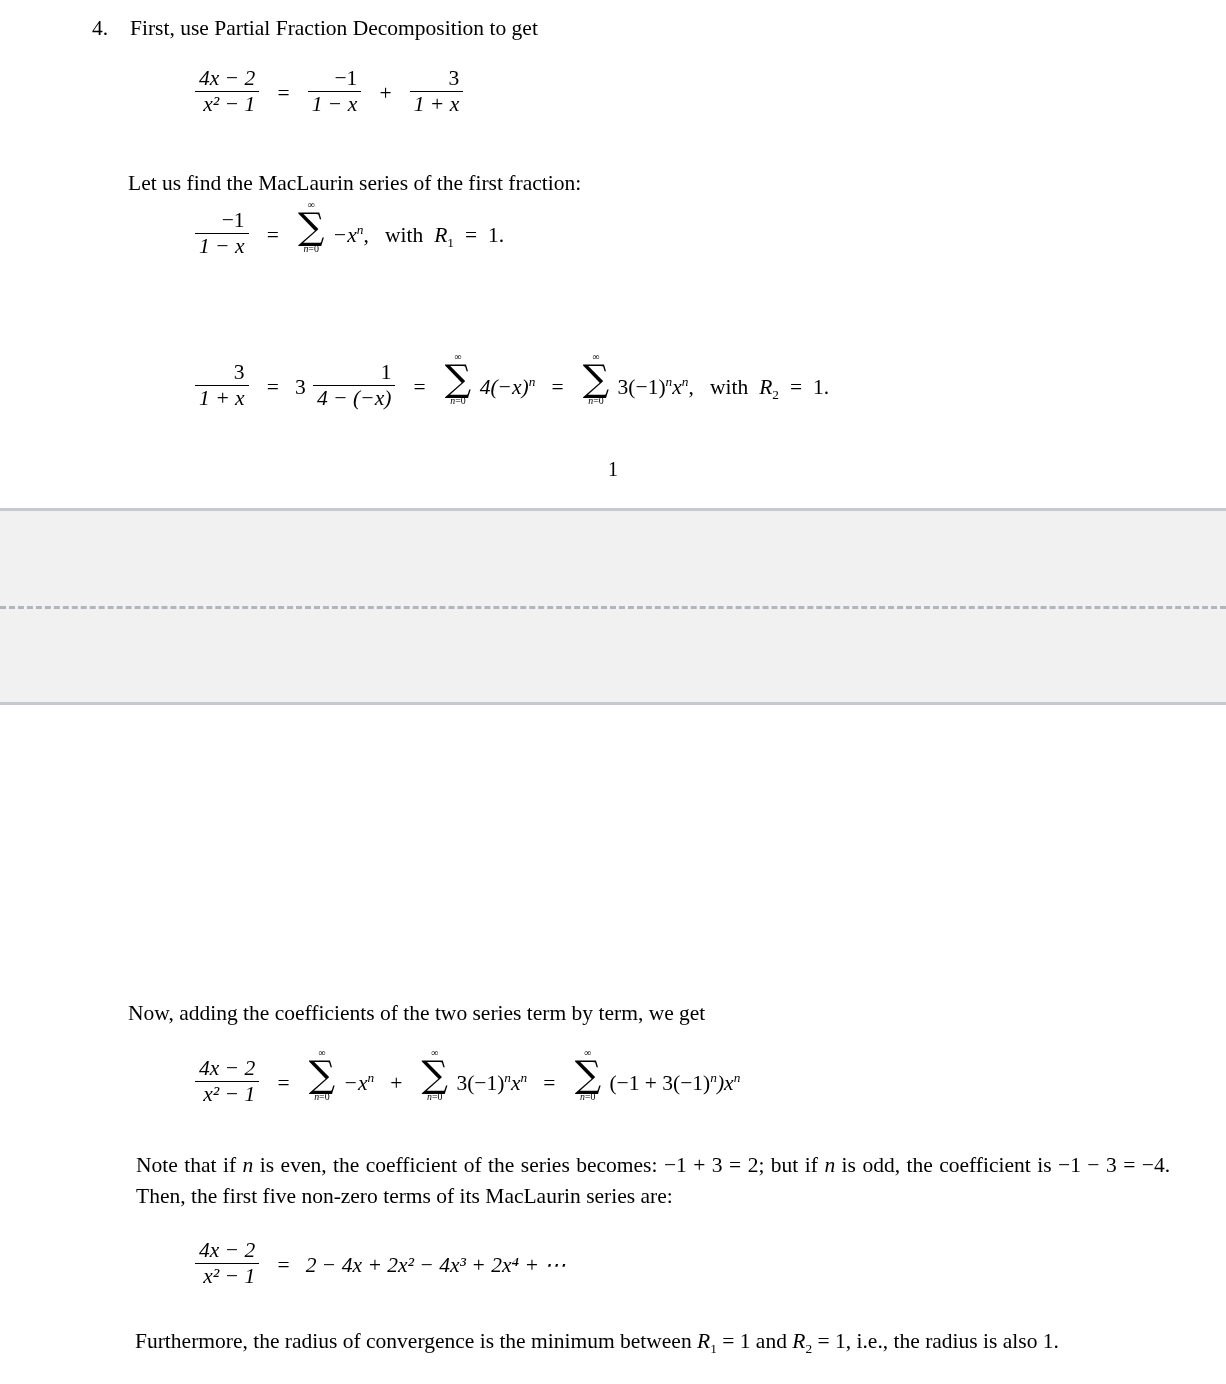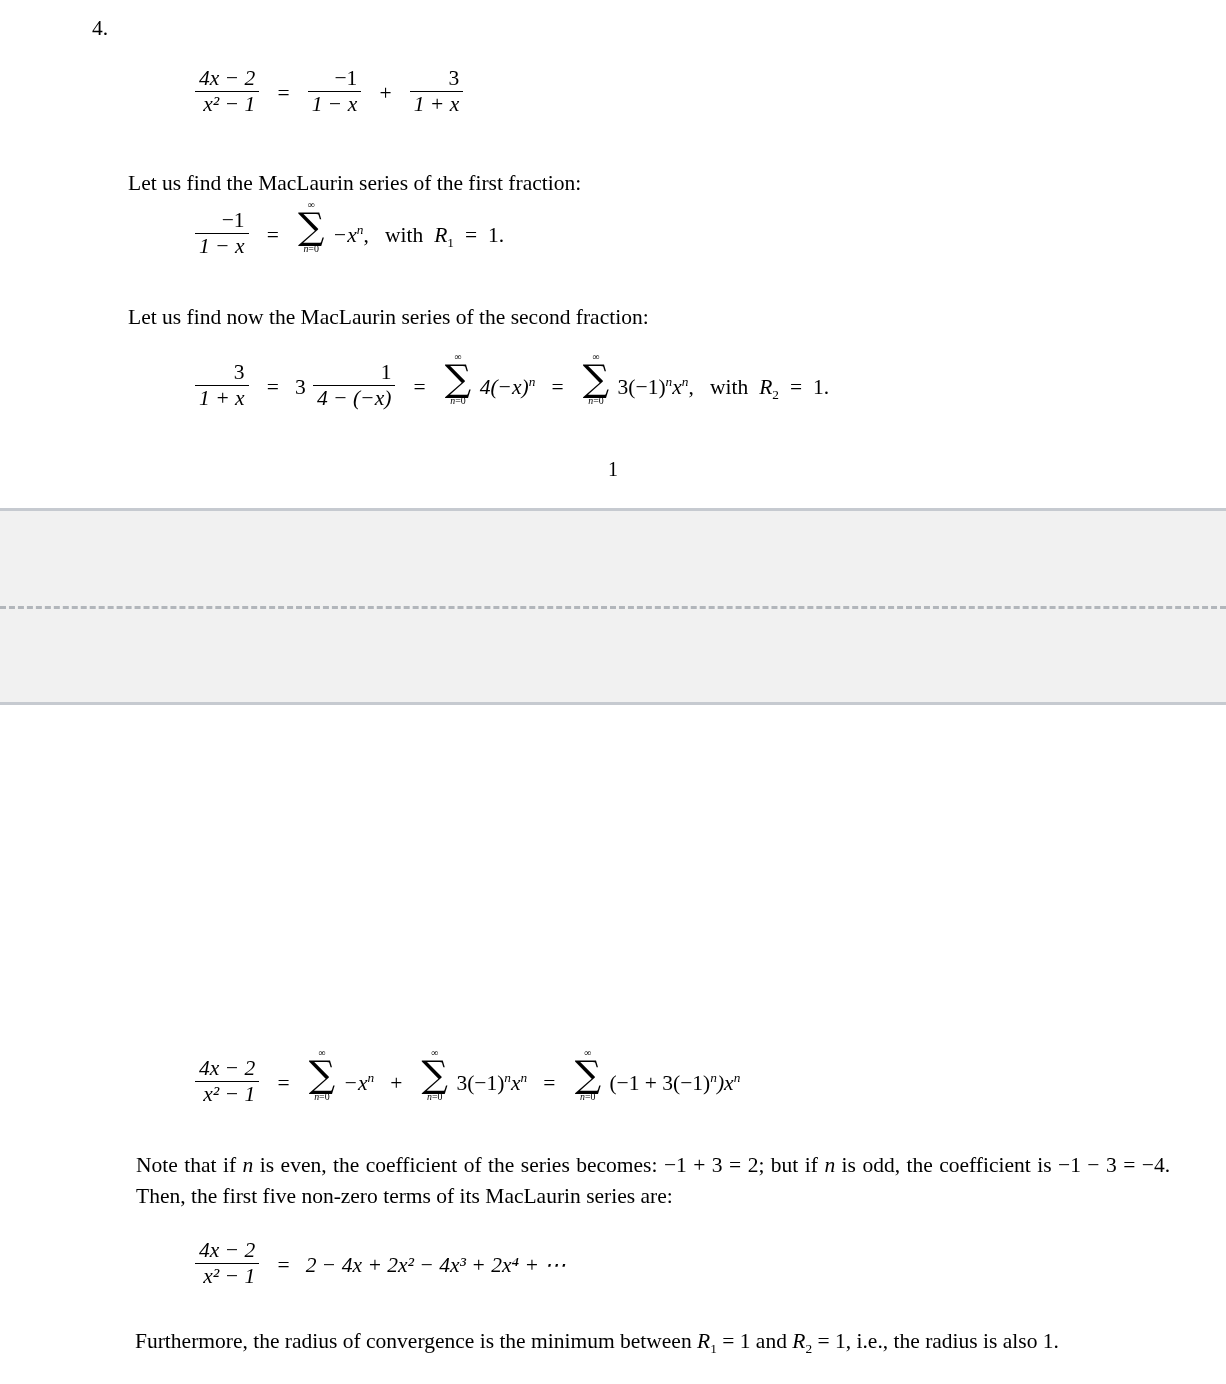--- a/index.html
+++ b/index.html
@@ -155,20 +155,21 @@
     border-top: 3px dashed #b2b6bb;
   }
 </style>
 </head>
 <body>
 
 <div class="page">
 
   <div class="list-item">
     <span class="list-marker">4.</span>
+    <span class="list-body">First, use Partial Fraction Decomposition to get</span>
   </div>
 
   <div class="display-eq math" style="left:193px; top:66px;">
     <span class="frac">
       <span class="num mi">4x − 2</span>
       <span class="den mi">x² − 1</span>
     </span>
     <span class="sp2"></span><span class="mo">=</span><span class="sp2"></span>
     <span class="frac">
       <span class="num mn">−1</span>
@@ -194,21 +195,20 @@
       <span class="op">∑</span>
       <span class="lim-bot"><span>n</span><span class="eqn">=</span><span class="eqn">0</span></span>
     </span>
     <span class="mi">−x</span><sup class="exp">n</sup><span class="mo">,</span>
     <span class="sp2"></span><span class="mn">with</span><span class="sp"></span>
     <span class="mi">R</span><sub class="idx">1</sub>
     <span class="sp"></span><span class="mo">=</span><span class="sp"></span>
     <span class="mn">1.</span>
   </div>
 
-  <div class="para" style="left:128px; top:302px; width:1034px;">Let us find now the MacLaurin series of the second fraction:</div>
 
   <div class="display-eq math" style="left:193px; top:352px;">
     <span class="frac">
       <span class="num mn">3</span>
       <span class="den mi">1 + x</span>
     </span>
     <span class="sp2"></span><span class="mo">=</span><span class="sp2"></span>
     <span class="mn">3</span>
     <span class="frac">
       <span class="num mn">1</span>
@@ -233,20 +233,21 @@
     <span class="sp"></span><span class="mo">=</span><span class="sp"></span>
     <span class="mn">1.</span>
   </div>
 
   <div class="pageno">1</div>
 
   <div class="band">
     <div class="band-dash"></div>
   </div>
 
+  <div class="para" style="left:128px; top:998px; width:1034px;">Now, adding the coefficients of the two series term by term, we get</div>
 
   <div class="display-eq math" style="left:193px; top:1048px;">
     <span class="frac">
       <span class="num mi">4x − 2</span>
       <span class="den mi">x² − 1</span>
     </span>
     <span class="sp2"></span><span class="mo">=</span><span class="sp2"></span>
     <span class="bigop">
       <span class="lim-top">∞</span>
       <span class="op">∑</span>

